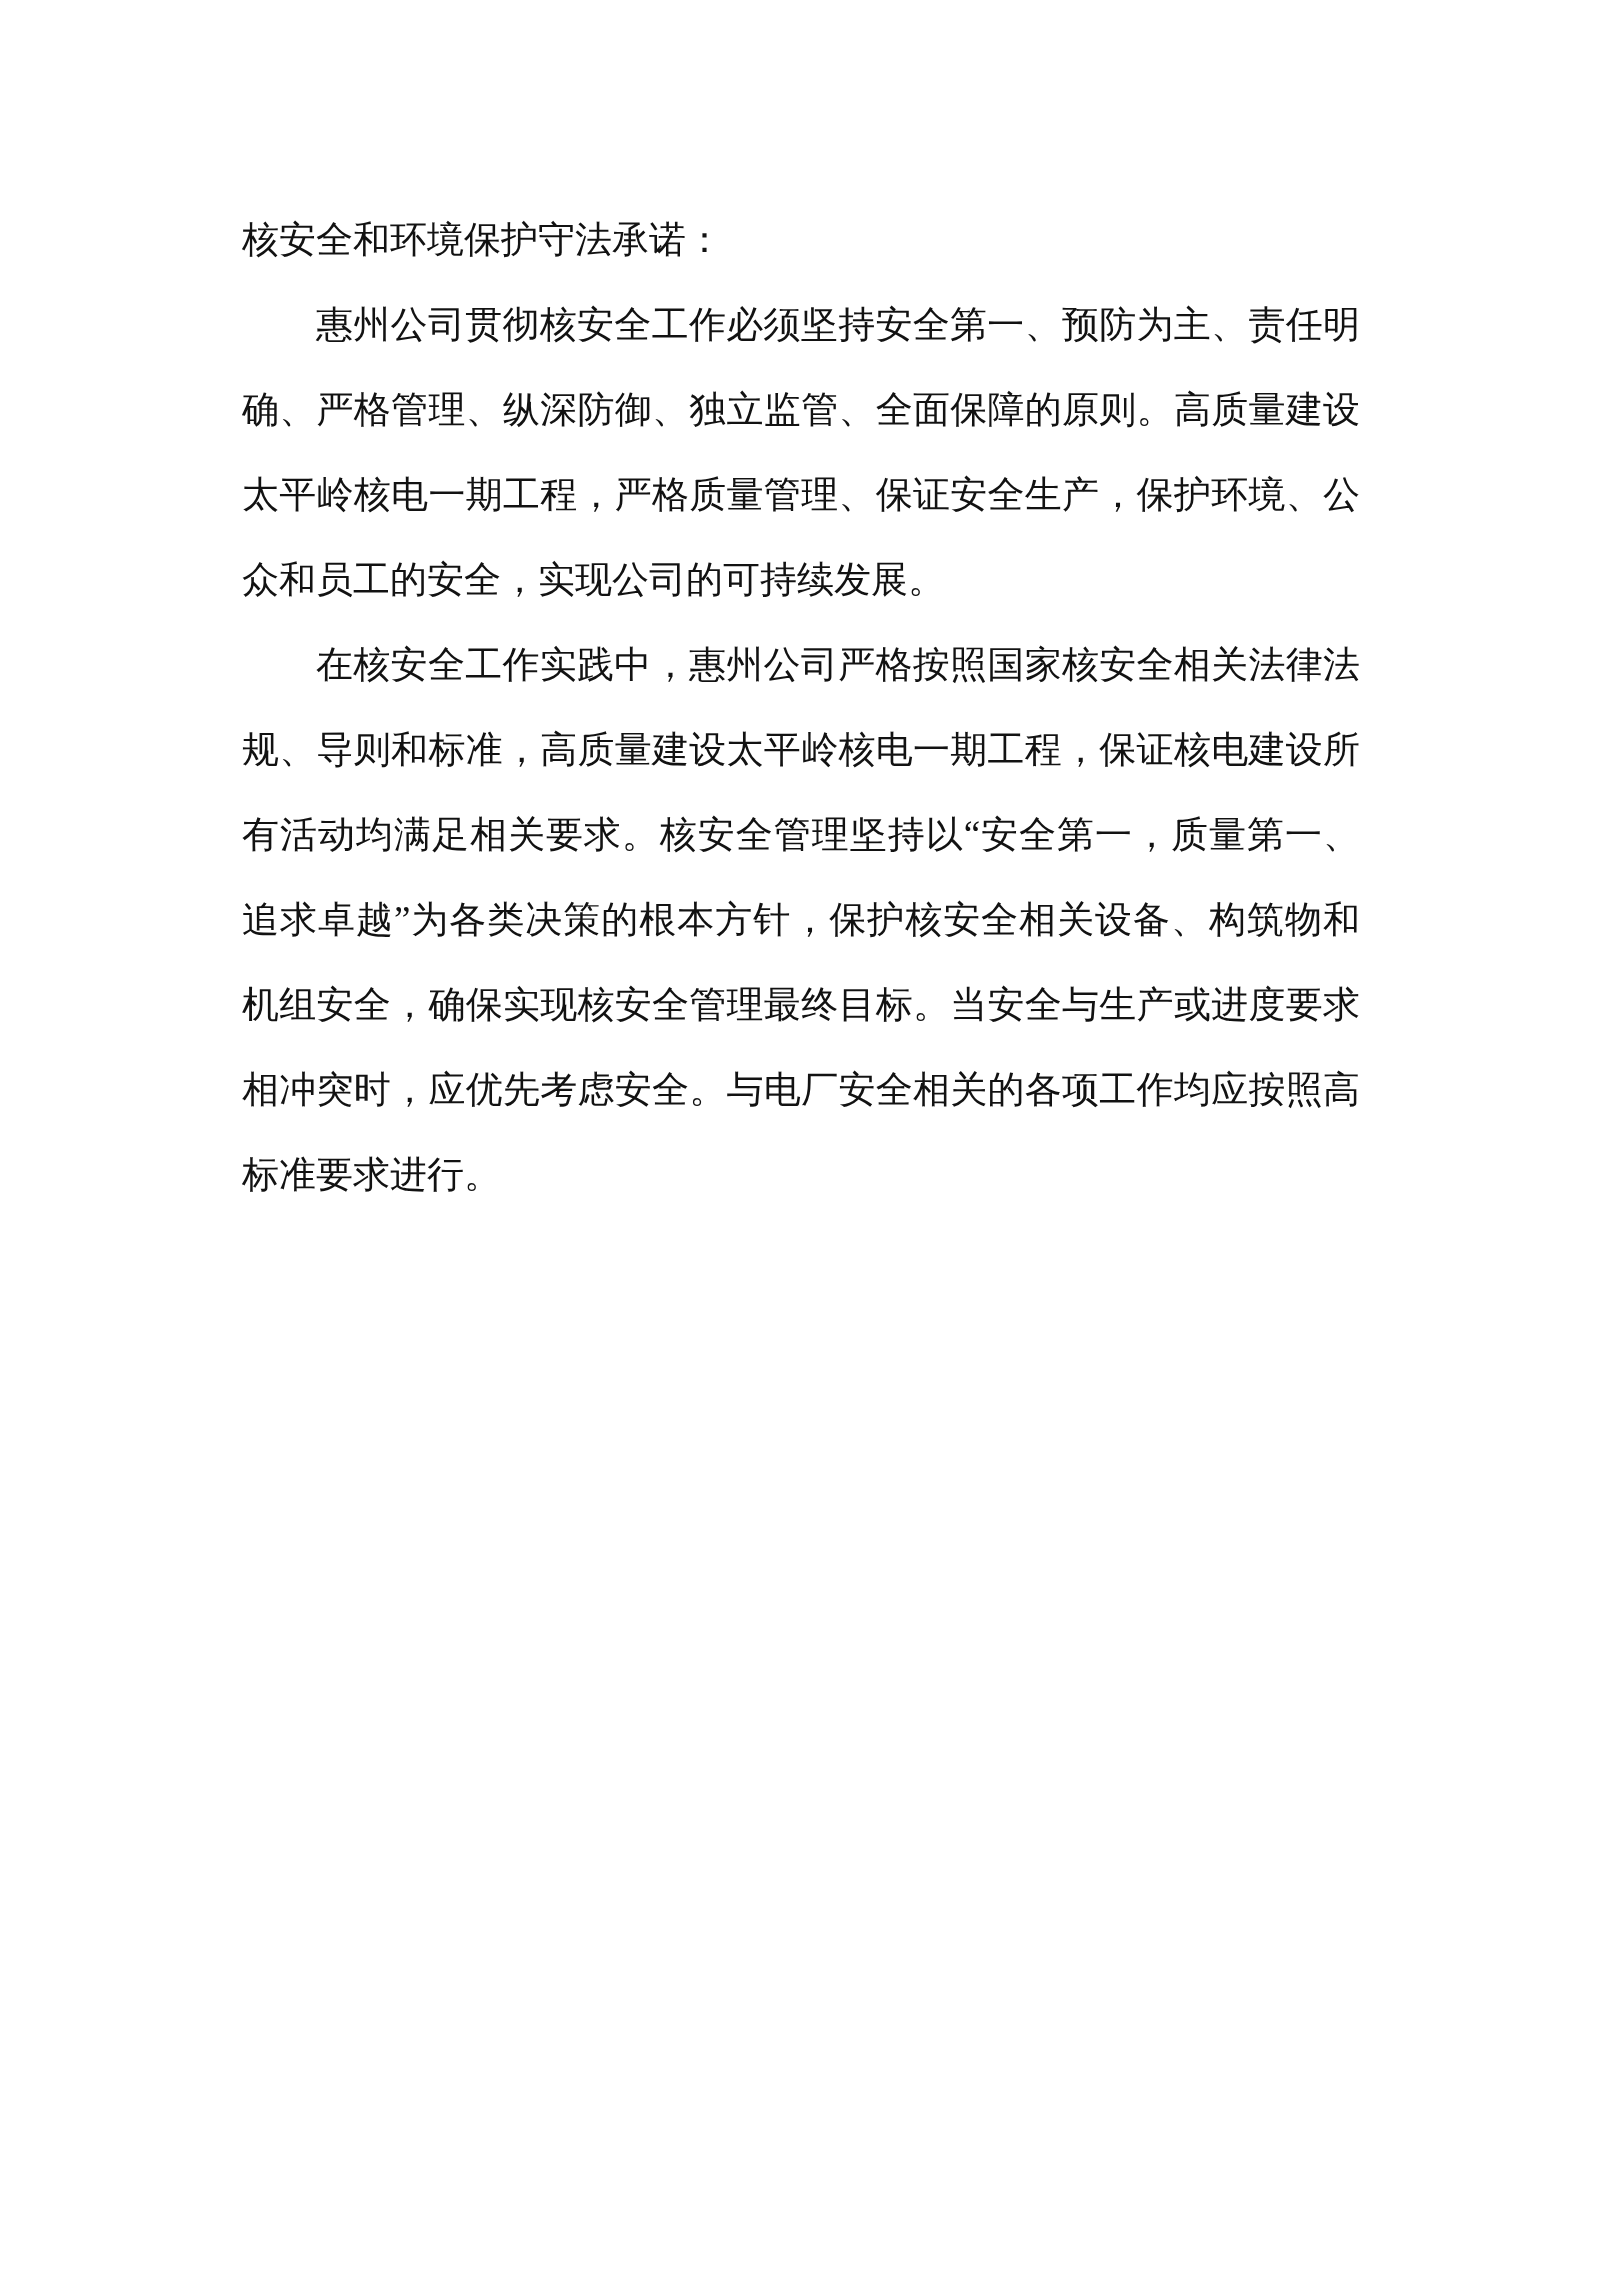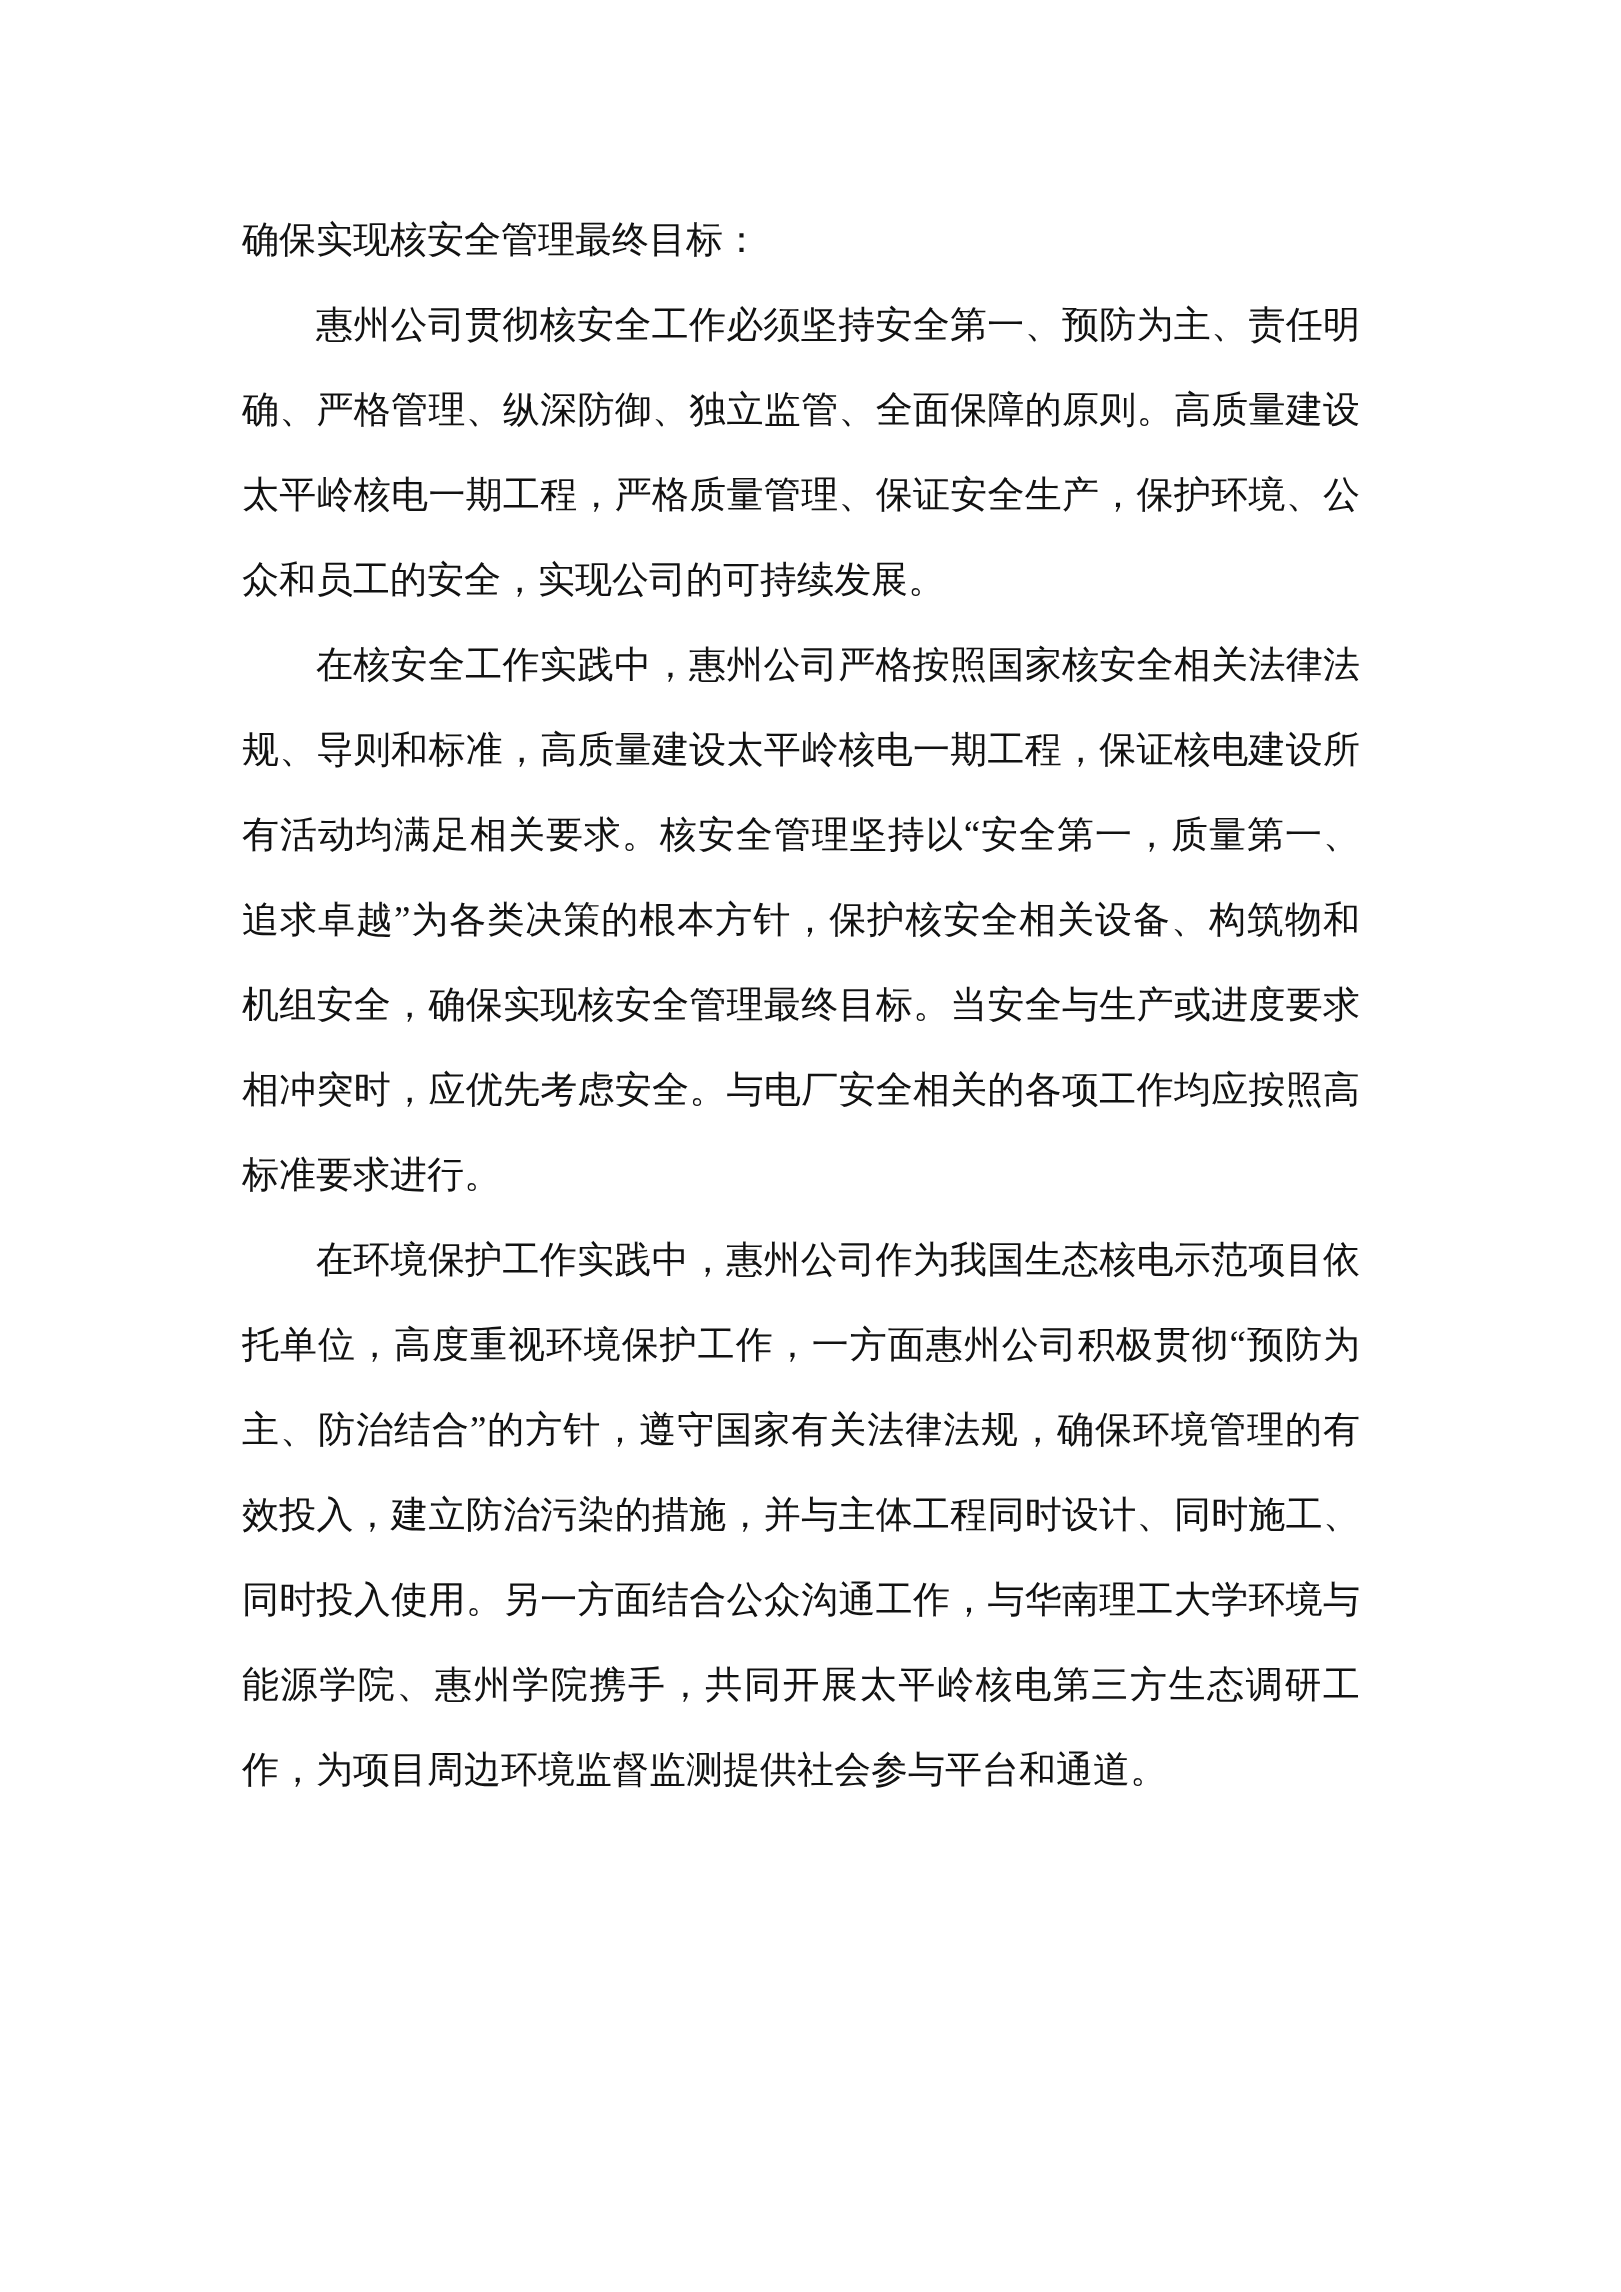--- a/index.html
+++ b/index.html
@@ -37,19 +37,18 @@
   }
   .para-body {
     text-indent: 74px;
   }
 </style>
 </head>
 <body>
 
 <div class="page">
   <div class="doc-body">
-    <p class="para-title">确保实现核安全管理最终目标：</p>
+    <p class="para-title">核安全和环境保护守法承诺：</p>
     <p class="para-body">惠州公司贯彻核安全工作必须坚持安全第一、预防为主、责任明确、严格管理、纵深防御、独立监管、全面保障的原则。高质量建设太平岭核电一期工程，严格质量管理、保证安全生产，保护环境、公众和员工的安全，实现公司的可持续发展。</p>
     <p class="para-body">在核安全工作实践中，惠州公司严格按照国家核安全相关法律法规、导则和标准，高质量建设太平岭核电一期工程，保证核电建设所有活动均满足相关要求。核安全管理坚持以“安全第一，质量第一、追求卓越”为各类决策的根本方针，保护核安全相关设备、构筑物和机组安全，确保实现核安全管理最终目标。当安全与生产或进度要求相冲突时，应优先考虑安全。与电厂安全相关的各项工作均应按照高标准要求进行。</p>
-    <p class="para-body">在环境保护工作实践中，惠州公司作为我国生态核电示范项目依托单位，高度重视环境保护工作，一方面惠州公司积极贯彻“预防为主、防治结合”的方针，遵守国家有关法律法规，确保环境管理的有效投入，建立防治污染的措施，并与主体工程同时设计、同时施工、同时投入使用。另一方面结合公众沟通工作，与华南理工大学环境与能源学院、惠州学院携手，共同开展太平岭核电第三方生态调研工作，为项目周边环境监督监测提供社会参与平台和通道。</p>
   </div>
 </div>
 
 
 </body></html>

